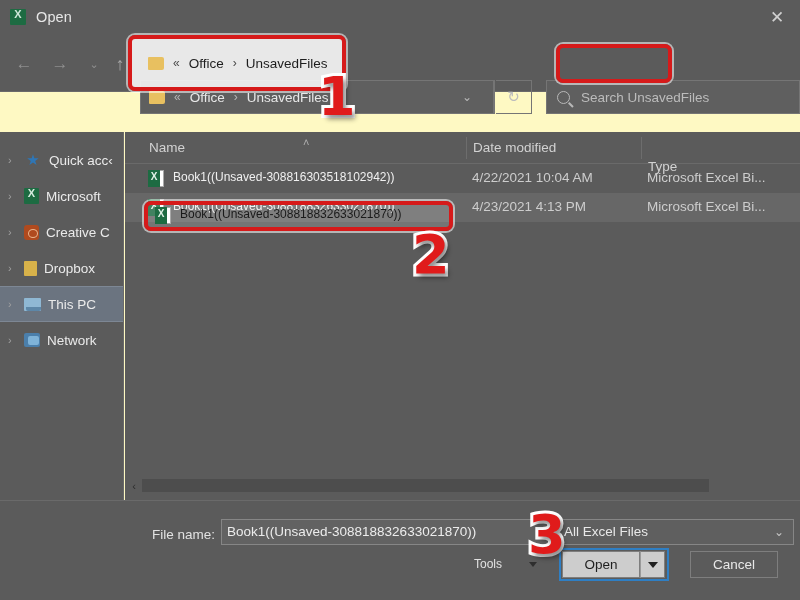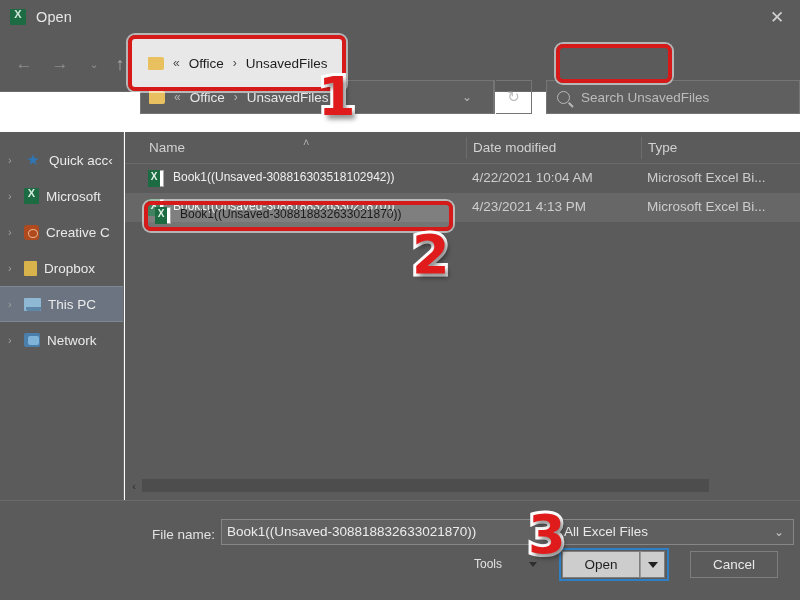--- a/index.html
+++ b/index.html
@@ -10,21 +10,21 @@
     overflow: hidden;
     background: #5b5b5b;
     font-family: "Liberation Sans", sans-serif;
   }
 
   
   #dialog {
     position: relative;
     width: 800px;
     height: 600px;
-    background: #ffffff;
+    background: #fef9c3;
     color: #d8d8d8;
     border-radius: 14px;
   }
 
   
   #titlebar {
     position: absolute;
     left: 0; top: 0;
     width: 800px; height: 34px;
     background: #5b5b5b;
@@ -689,21 +689,21 @@
     </div>
   </div>
 
   <div id="filelist">
     <div id="col-header">
       <div class="colhead" style="left:24px;">Name</div>
       <div id="sort-caret">˄</div>
       <div class="colsep" style="left:341px;"></div>
       <div class="colhead" style="left:348px;">Date modified</div>
       <div class="colsep" style="left:516px;"></div>
-      <div class="colhead" style="left:523px;">Type</div>
+      <div class="colhead" style="left:523px;margin-top:19px;">Type</div>
     </div>
 
     <div class="file-row">
       <div class="file-icon"></div>
       <div class="file-name">Book1((Unsaved-308816303518102942))</div>
       <div class="file-date">4/22/2021 10:04 AM</div>
       <div class="file-type">Microsoft Excel Bi...</div>
     </div>
 
     <div class="file-row selected">

